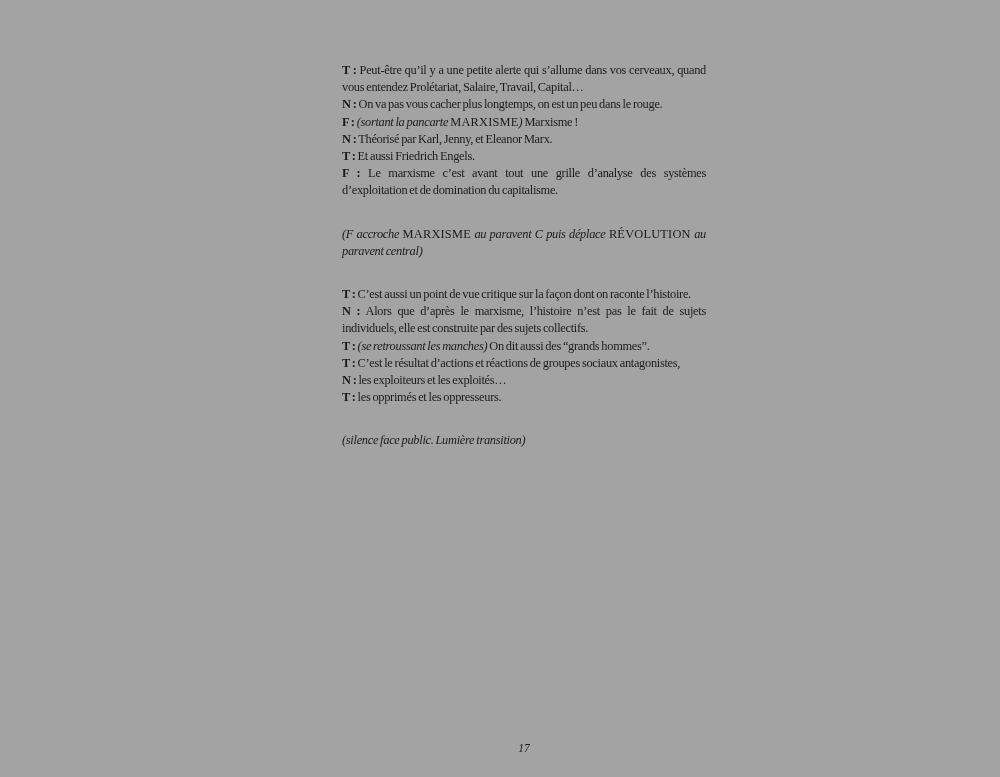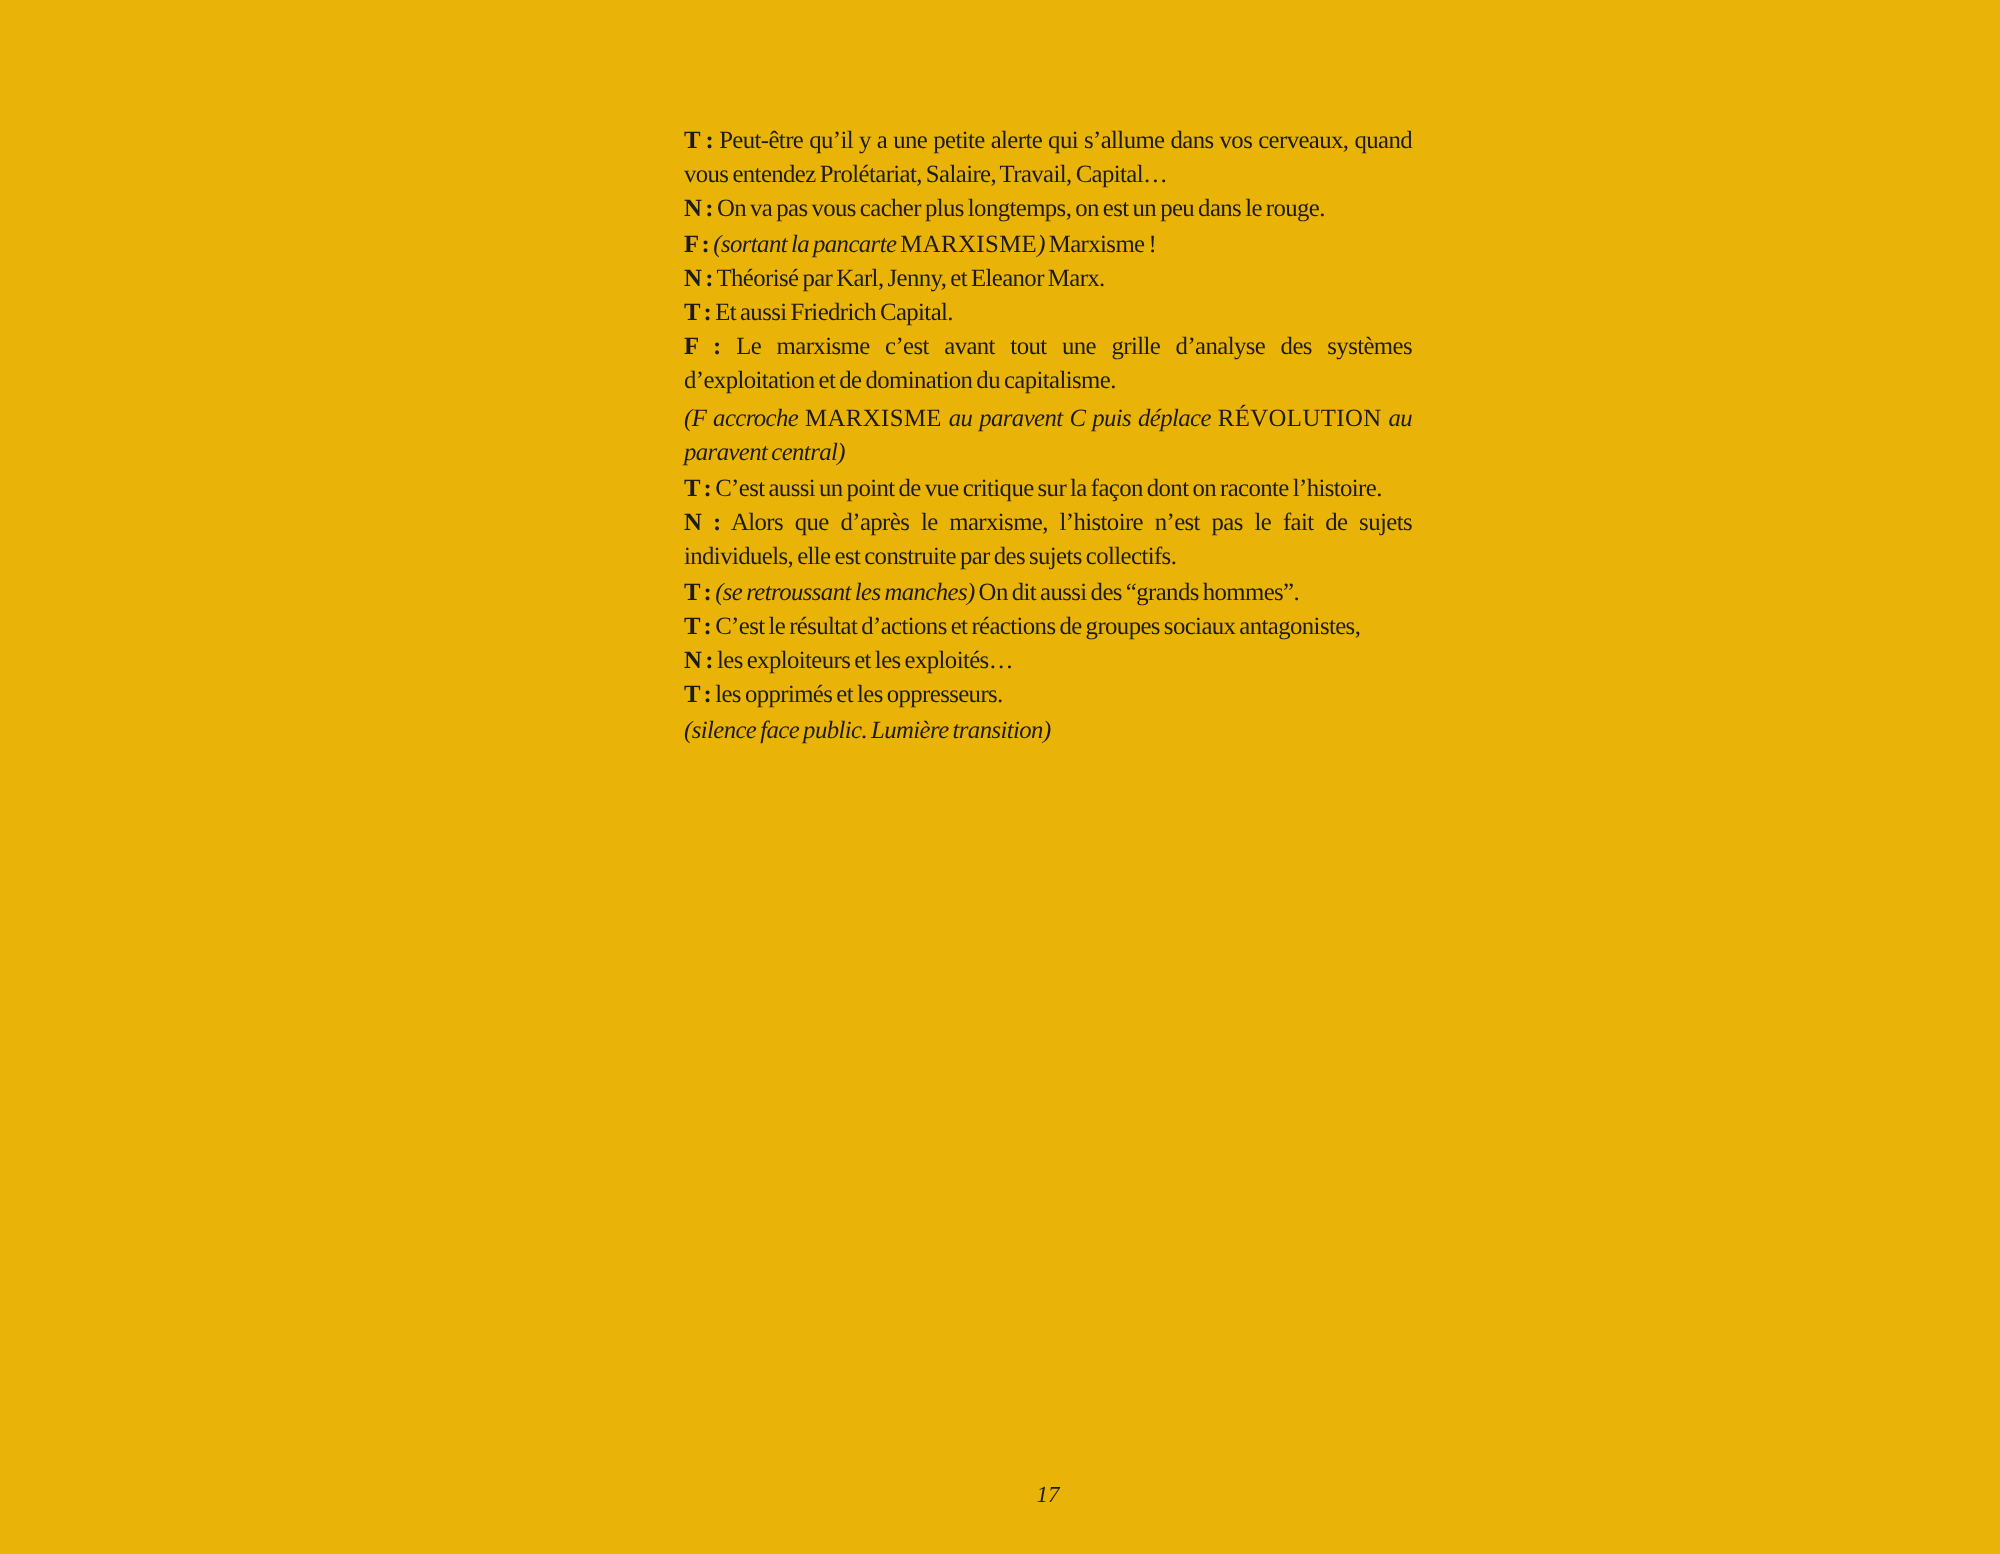--- a/index.html
+++ b/index.html
@@ -4,42 +4,42 @@
 <style>
   html, body {
     margin: 0;
     padding: 0;
     background: #ffffff;
   }
   .page {
     position: relative;
     width: 1000px;
     height: 777px;
-    background: #eab308;
+    background: #a3a3a3;
     overflow: hidden;
     font-family: "Liberation Serif", serif;
     color: #1d1b1a;
   }
   .text-block {
     position: absolute;
     left: 342px;
     top: 62px;
     width: 364px;
     font-size: 12.4px;
     line-height: 17.2px;
     text-align: justify;
     letter-spacing: -0.3px;
     word-spacing: -0.8px;
   }
   p.para {
     margin: 0;
     padding: 0;
   }
   p.gap-before {
-    margin-top: 1px;
+    margin-top: 26px;
   }
   .seg-bold { font-weight: 700; font-style: normal; }
   .seg-italic { font-style: italic; }
   .seg-bold-caps { font-weight: 400; font-style: normal; letter-spacing: 0.2px; }
   .seg-normal { font-weight: 400; font-style: normal; }
   .page-number {
     position: absolute;
     left: 342px;
     top: 742px;
     width: 364px;
@@ -51,21 +51,21 @@
 </style>
 </head>
 <body>
 
 <div class="page">
   <div class="text-block">
       <p class="para"><span class="seg-bold">T :</span><span class="seg-normal"> Peut-être qu’il y a une petite alerte qui s’allume dans vos cerveaux, quand vous entendez Prolétariat, Salaire, Travail, Capital…</span></p>
       <p class="para"><span class="seg-bold">N :</span><span class="seg-normal"> On va pas vous cacher plus longtemps, on est un peu dans le rouge.</span></p>
       <p class="para"><span class="seg-bold">F :</span><span class="seg-normal"> </span><span class="seg-italic">(sortant la pancarte </span><span class="seg-bold-caps">MARXISME</span><span class="seg-italic">)</span><span class="seg-normal"> Marxisme !</span></p>
       <p class="para"><span class="seg-bold">N :</span><span class="seg-normal"> Théorisé par Karl, Jenny, et Eleanor Marx.</span></p>
-      <p class="para"><span class="seg-bold">T :</span><span class="seg-normal"> Et aussi Friedrich Capital.</span></p>
+      <p class="para"><span class="seg-bold">T :</span><span class="seg-normal"> Et aussi Friedrich Engels.</span></p>
       <p class="para"><span class="seg-bold">F :</span><span class="seg-normal"> Le marxisme c’est avant tout une grille d’analyse des systèmes d’exploitation et de domination du capitalisme.</span></p>
       <p class="para gap-before"><span class="seg-italic">(F accroche </span><span class="seg-bold-caps">MARXISME</span><span class="seg-italic"> au paravent C puis déplace </span><span class="seg-bold-caps">RÉVOLUTION</span><span class="seg-italic"> au paravent central)</span></p>
       <p class="para gap-before"><span class="seg-bold">T :</span><span class="seg-normal"> C’est aussi un point de vue critique sur la façon dont on raconte l’histoire.</span></p>
       <p class="para"><span class="seg-bold">N :</span><span class="seg-normal"> Alors que d’après le marxisme, l’histoire n’est pas le fait de sujets individuels, elle est construite par des sujets collectifs.</span></p>
       <p class="para"><span class="seg-bold">T :</span><span class="seg-normal"> </span><span class="seg-italic">(se retroussant les manches)</span><span class="seg-normal"> On dit aussi des “grands hommes”.</span></p>
       <p class="para"><span class="seg-bold">T :</span><span class="seg-normal"> C’est le résultat d’actions et réactions de groupes sociaux antagonistes,</span></p>
       <p class="para"><span class="seg-bold">N :</span><span class="seg-normal"> les exploiteurs et les exploités…</span></p>
       <p class="para"><span class="seg-bold">T :</span><span class="seg-normal"> les opprimés et les oppresseurs.</span></p>
       <p class="para gap-before"><span class="seg-italic">(silence face public. Lumière transition)</span></p>
     </div>

